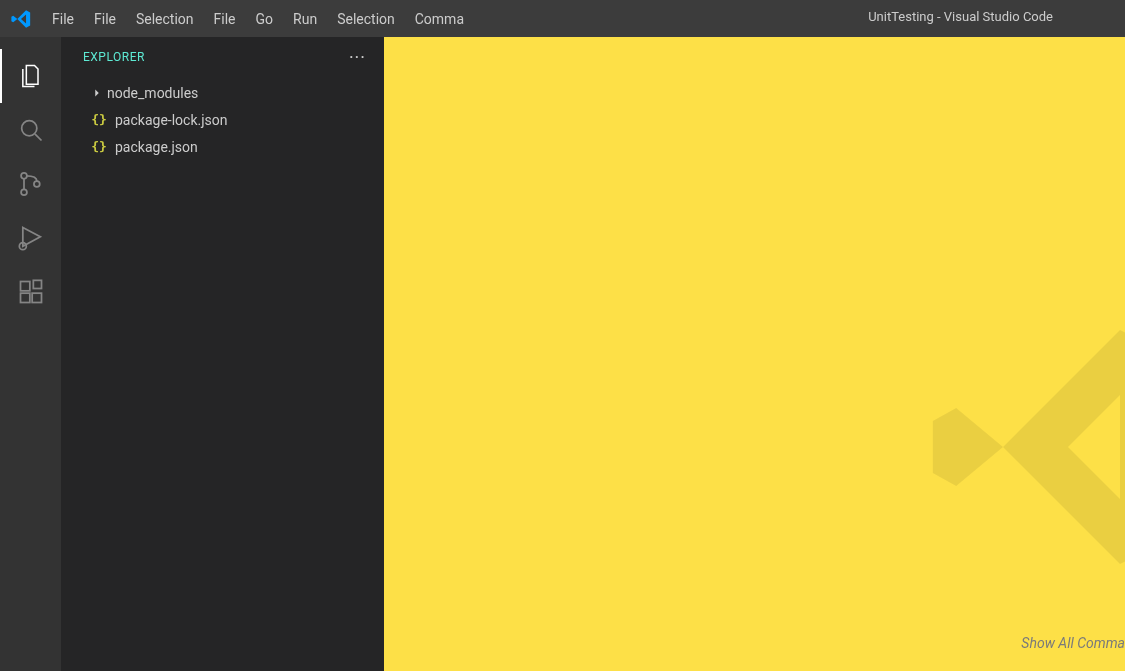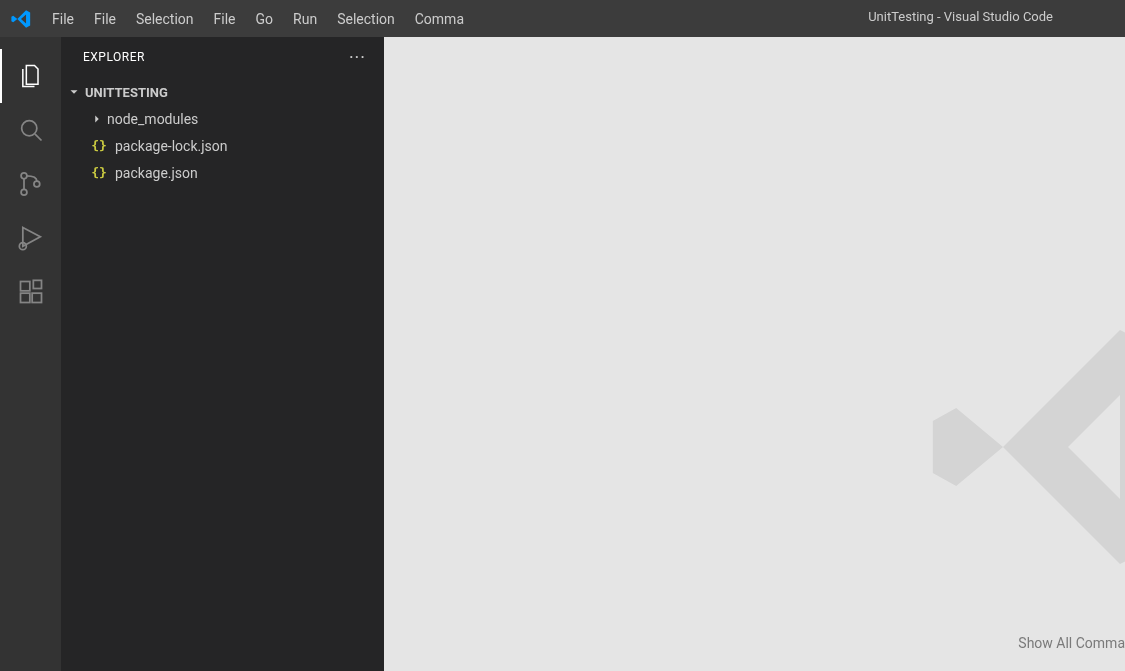--- a/index.html
+++ b/index.html
@@ -104,21 +104,21 @@
     .sidebar-header {
       height: 40px;
       display: flex;
       align-items: center;
       justify-content: space-between;
       padding: 0 18px 0 22px;
     }
     .sidebar-title {
       font-size: 12px;
       letter-spacing: 0.5px;
-      color: #ffffff;
+      color: #5eead4;
     }
     .sidebar-more {
       color: #cccccc;
       cursor: pointer;
       font-size: 18px;
       letter-spacing: 1px;
     }
     .tree-root {
       padding: 2px 0;
     }
@@ -159,23 +159,24 @@
       margin-right: 6px;
       font-family: "Consolas", monospace;
       font-size: 13px;
       font-weight: bold;
     }
     .json-icon {
       color: #cbcb41;
     }
     .editor-area {
       flex: 1;
-      background: #e5e5e5;
+      background: #fde047;
       position: relative;
       overflow: hidden;
+      font-style: italic;
     }
     .editor-watermark {
       position: absolute;
       right: -60px;
       top: 280px;
     }
     .editor-watermark svg {
       opacity: 0.07;
     }
     .show-commands {
@@ -248,28 +249,20 @@
       </svg>
     </div>
   </div>
 
   <div class="sidebar">
     <div class="sidebar-header">
       <span class="sidebar-title">EXPLORER</span>
       <span class="sidebar-more">···</span>
     </div>
     <div class="tree-root">
-      <div class="tree-header">
-        <span class="chev">
-          <svg width="14" height="14" viewBox="0 0 16 16">
-              <path fill="currentColor" d="M4 6 L8 10 L12 6 Z"></path>
-            </svg>
-        </span>
-        <span>UNITTESTING</span>
-      </div>
 
       <div class="tree-item">
         <span class="chev">
           <svg width="14" height="14" viewBox="0 0 16 16">
               <path fill="currentColor" d="M6 4 L10 8 L6 12 Z"></path>
             </svg>
         </span>
         <span>node_modules</span>
       </div>
 

